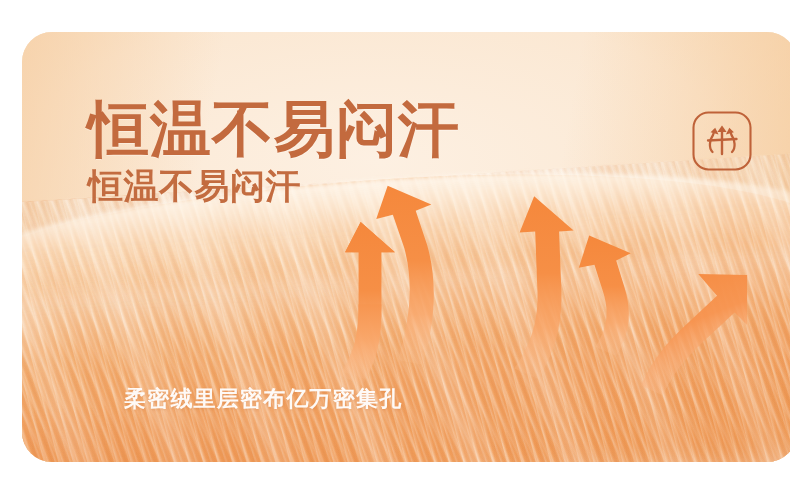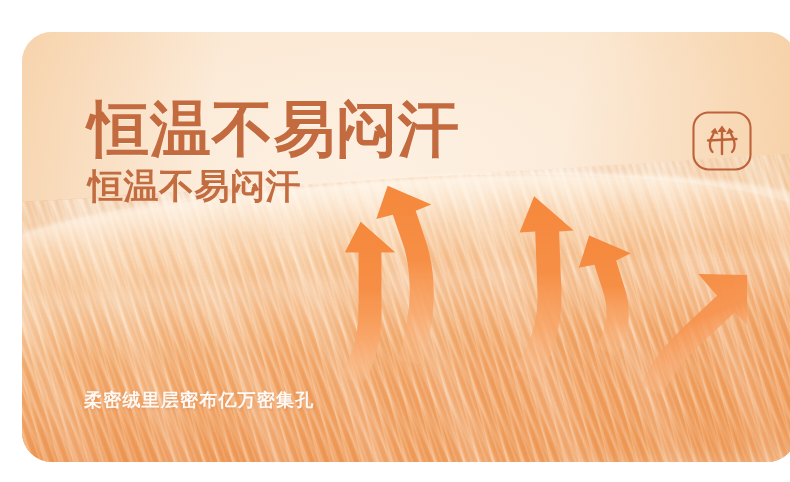--- a/index.html
+++ b/index.html
@@ -153,27 +153,28 @@
     z-index:7;
   }
 
   
   .footer-copy{
     position:absolute;
     left:62px; bottom:48px;
     z-index:8;
   }
   .footer-copy .line{
-    font-size:18px;
+    font-size:22px;
     line-height:1.42;
     font-weight:bold;
     color:rgba(255,255,255,.94);
     letter-spacing:1.2px;
     white-space:nowrap;
     text-shadow:0 1px 3px rgba(196,96,40,.28);
+    margin-left:40px;
   }
 
   
   .arrows{
     position:absolute; inset:0;
     z-index:5;
     pointer-events:none;
   }
 </style>
 </head>

